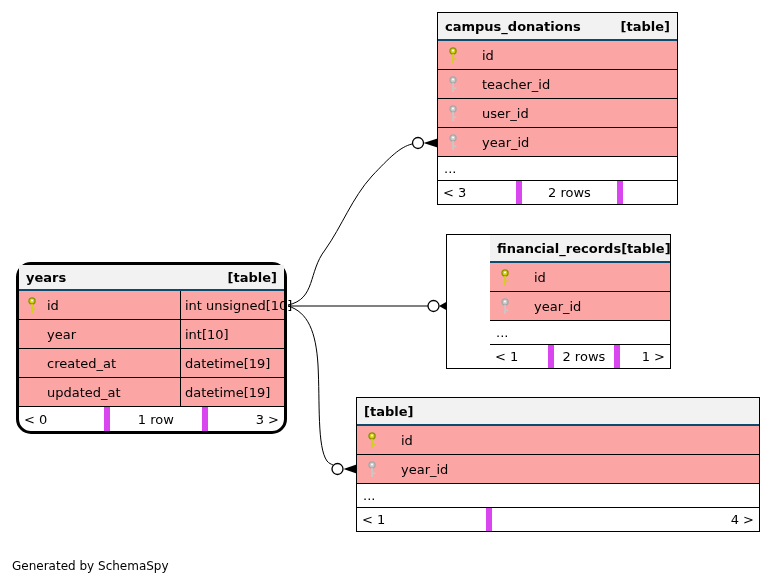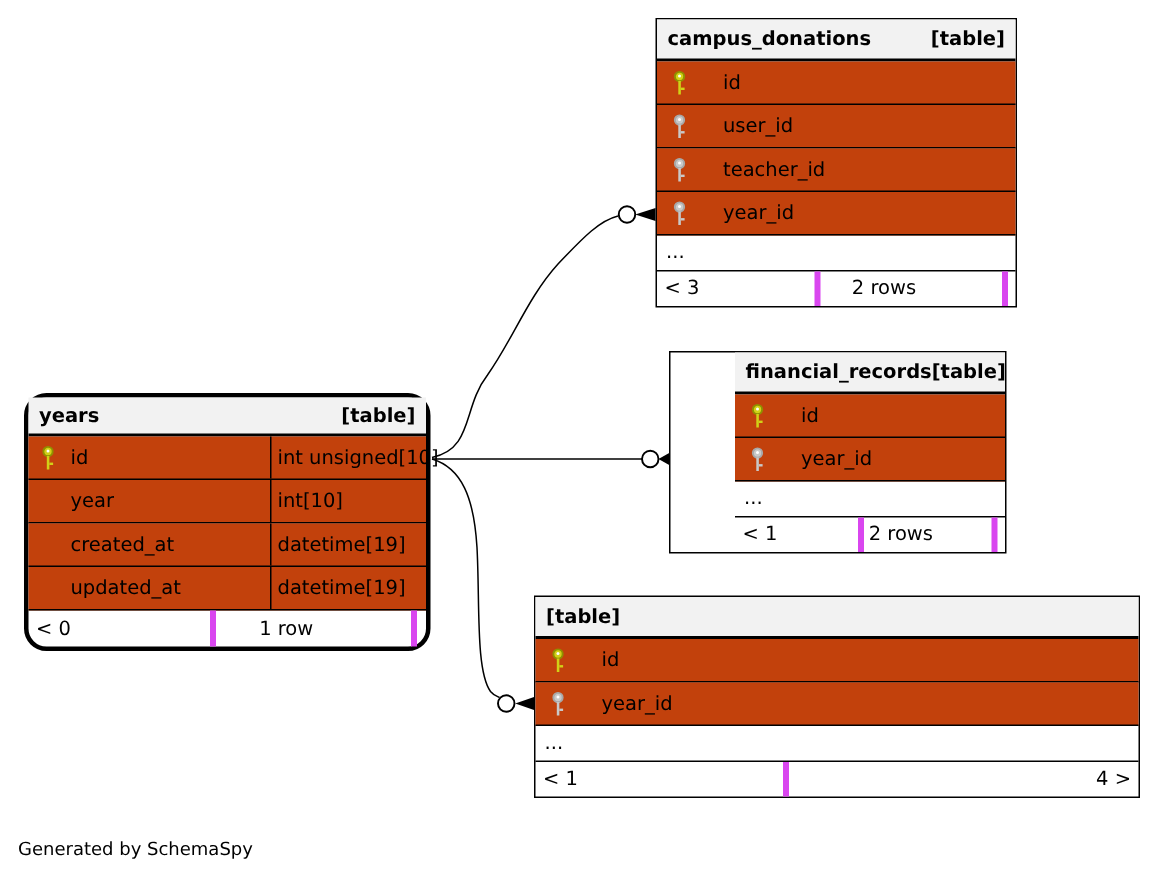--- a/index.html
+++ b/index.html
@@ -8,50 +8,50 @@
     font-family:"DejaVu Sans","Liberation Sans",sans-serif;color:#000;
   }
   svg.wires{position:absolute;left:0;top:0;z-index:1;}
   .tbl{
     position:absolute;z-index:2;background:#fff;border:1.5px solid #000;
     box-sizing:border-box;font-size:13px;
   }
   .tbl.main{border-width:3px;border-radius:15px;}
   .hdr{
     display:flex;justify-content:space-between;align-items:center;
-    background:#f2f2f2;border-bottom:2px solid #000000;height:28px;
+    background:#f2f2f2;border-bottom:2px solid #0c4a6e;height:28px;
     padding:0 7px;box-sizing:border-box;
   }
   .tbl.main .hdr{height:26px;}
   .nm{font-weight:bold;}
   .bd{font-weight:bold;text-align:center;}
   .row{
     display:flex;align-items:center;height:29px;box-sizing:border-box;
-    border-bottom:1px solid #000;background:#c2410c;
+    border-bottom:1px solid #000;background:#fca5a5;
   }
   .keyc{display:flex;align-items:center;box-sizing:border-box;flex:none;}
   .tbl.fk  .keyc{width:44px;padding-left:10px;}
   .tbl.main .keyc{width:28px;padding-left:8px;}
   .cn{white-space:nowrap;}
   .namecell{display:flex;align-items:center;width:136px;flex:none;height:100%;box-sizing:border-box;}
   .typecell{
     flex:1;height:100%;display:flex;align-items:center;border-left:1px solid #000;
     padding-left:4px;box-sizing:border-box;white-space:nowrap;margin-left:25px;
   }
   .dots{
     height:24px;display:flex;align-items:center;border-bottom:1px solid #000;
     padding-left:6px;box-sizing:border-box;
   }
   .foot{display:flex;height:23px;box-sizing:border-box;align-items:stretch;}
   .tbl.main .foot{height:24px;}
   .fc{display:flex;align-items:center;box-sizing:border-box;overflow:hidden;}
   .fc.l{justify-content:flex-start;padding-left:5px;}
   .fc.c{justify-content:center;}
   .fc.r{justify-content:flex-end;padding-right:5px;}
-  .fc + .fc{border-left:4px solid #d946ef;margin-left:36px;}
+  .fc + .fc{border-left:6px solid #d946ef;}
   .foot .fc.l{width:32%;}.foot .fc.c{width:37%;}.foot .fc.r{flex:1;}
   .tbl.campus .foot .fc.l{width:32.5%;}
   .tbl.campus .foot .fc.c{width:42.5%;}
   svg.key{flex:none;display:block;}
   .key .head-pk{fill:#d1d117;stroke:#8f9000;stroke-width:1.3;}
   .key .stem-pk{fill:#d1d117;}
   .key .head-fk{fill:#c9c9c9;stroke:#a8a8a8;stroke-width:1.3;}
   .key .stem-fk{fill:#c9c9c9;}
   .key .hole{fill:#ffffff;}
   .gen-note{position:absolute;left:12px;top:559px;font-size:12px;z-index:2;}
@@ -97,32 +97,32 @@
     </div>
     <div class="row">
       <span class="keyc">
           <svg class="key" width="10" height="17" viewBox="0 0 10 17">
             <circle class="head-fk" cx="5" cy="4" r="3.1"></circle>
             <circle class="hole" cx="5" cy="3.6" r="1"></circle>
             <rect class="stem-fk" x="4.2" y="7" width="1.7" height="9"></rect>
             <rect class="stem-fk" x="5.9" y="11.4" width="2.5" height="1.6"></rect>
           </svg>
         </span>
+      <span class="cn">teacher_id</span>
+    </div>
+    <div class="row">
+      <span class="keyc">
+          <svg class="key" width="10" height="17" viewBox="0 0 10 17">
+            <circle class="head-fk" cx="5" cy="4" r="3.1"></circle>
+            <circle class="hole" cx="5" cy="3.6" r="1"></circle>
+            <rect class="stem-fk" x="4.2" y="7" width="1.7" height="9"></rect>
+            <rect class="stem-fk" x="5.9" y="11.4" width="2.5" height="1.6"></rect>
+          </svg>
+        </span>
       <span class="cn">user_id</span>
-    </div>
-    <div class="row">
-      <span class="keyc">
-          <svg class="key" width="10" height="17" viewBox="0 0 10 17">
-            <circle class="head-fk" cx="5" cy="4" r="3.1"></circle>
-            <circle class="hole" cx="5" cy="3.6" r="1"></circle>
-            <rect class="stem-fk" x="4.2" y="7" width="1.7" height="9"></rect>
-            <rect class="stem-fk" x="5.9" y="11.4" width="2.5" height="1.6"></rect>
-          </svg>
-        </span>
-      <span class="cn">teacher_id</span>
     </div>
     <div class="row">
       <span class="keyc">
           <svg class="key" width="10" height="17" viewBox="0 0 10 17">
             <circle class="head-fk" cx="5" cy="4" r="3.1"></circle>
             <circle class="hole" cx="5" cy="3.6" r="1"></circle>
             <rect class="stem-fk" x="4.2" y="7" width="1.7" height="9"></rect>
             <rect class="stem-fk" x="5.9" y="11.4" width="2.5" height="1.6"></rect>
           </svg>
         </span>

